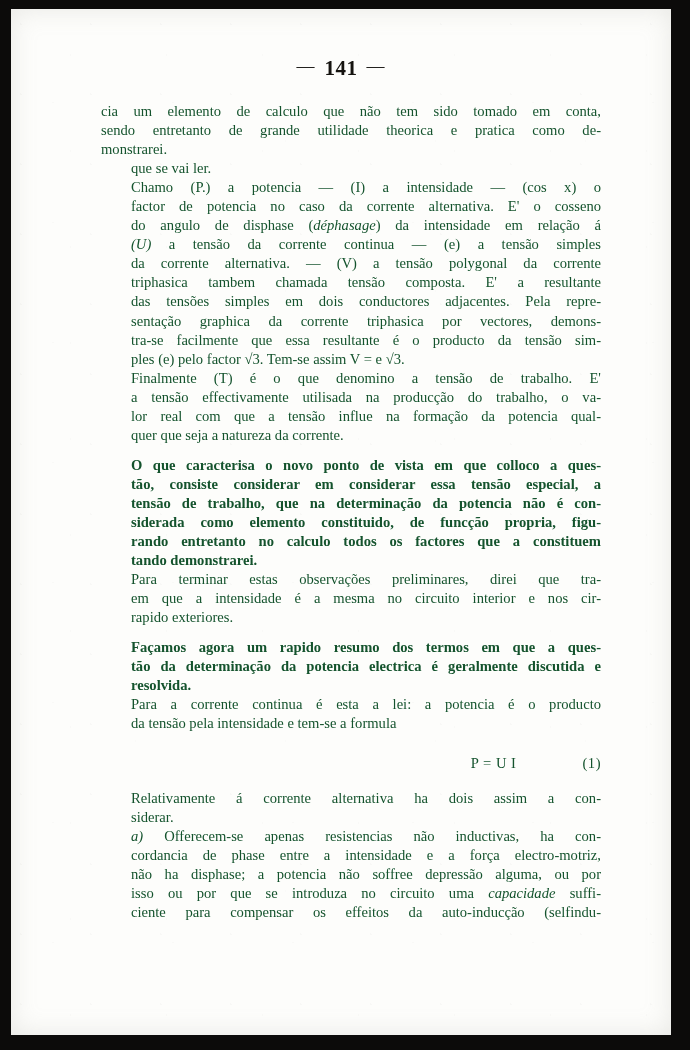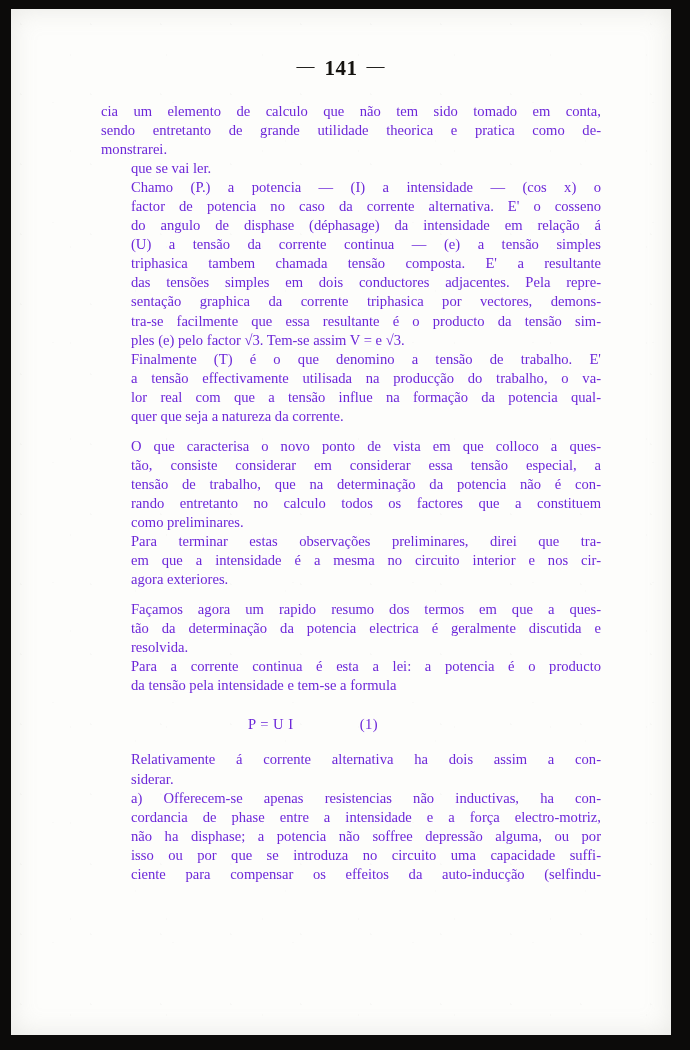--- a/index.html
+++ b/index.html
@@ -82,54 +82,54 @@
   }
 
   
   .textblock {
     position: absolute;
     left: 90px;
     top: 93px;
     width: 500px;
     font-size: 14.6px;
     line-height: 19.05px;
-    color: #6d28d9;
+    color: #14532d;
     text-align: justify;
     text-justify: inter-word;
   }
 
   p.para {
     margin: 0;
     text-indent: 30px;
     text-align: justify;
     -webkit-hyphens: none;
     hyphens: none;
   }
   p.para.noindent { text-indent: 0; }
-  p.para.gap { margin-top: 11px; }
+  p.para.gap { margin-top: 11px; font-weight: bold; }
 
   
   .ln {
     display: block;
     text-align: justify;
     text-align-last: justify;
     white-space: nowrap;
   }
   .ln.last {
     text-align-last: left;
   }
 
-  .ital { }
+  .ital { font-style: italic; }
 
   
   .formula-line {
     margin: 0;
     padding-top: 20px;
     padding-bottom: 16px;
-    text-align: left;
+    text-align: right;
     text-indent: 0;
     white-space: pre;
     letter-spacing: 0.5px;
   }
   .formula-line .eq {
     display: inline-block;
     margin-left: 147px;
   }
   .formula-line .eqnum {
     display: inline-block;
@@ -162,47 +162,49 @@
         </p>
 
         <p class="para">
           <span class="ln" style="text-indent:30px">Chamo (P.) a potencia — (I) a intensidade — (cos x) o</span>
           <span class="ln">factor de potencia no caso da corrente alternativa. E' o cosseno</span>
           <span class="ln">do angulo de disphase (<span class="ital">déphasage</span>) da intensidade em relação á</span>
         </p>
 
         <p class="para">
           <span class="ln" style="text-indent:30px"><span class="ital">(U)</span> a tensão da corrente continua — (e) a tensão simples</span>
+          <span class="ln">da corrente alternativa. — (V) a tensão polygonal da corrente</span>
           <span class="ln">triphasica tambem chamada tensão composta. E' a resultante</span>
           <span class="ln">das tensões simples em dois conductores adjacentes. Pela repre-</span>
           <span class="ln">sentação graphica da corrente triphasica por vectores, demons-</span>
           <span class="ln">tra-se facilmente que essa resultante é o producto da tensão sim-</span>
           <span class="ln last sqrt">ples (e) pelo factor √3. Tem-se assim V = e √3.</span>
         </p>
 
         <p class="para">
           <span class="ln" style="text-indent:30px">Finalmente (T) é o que denomino a tensão de trabalho. E'</span>
           <span class="ln">a tensão effectivamente utilisada na producção do trabalho, o va-</span>
           <span class="ln">lor real com que a tensão influe na formação da potencia qual-</span>
           <span class="ln last">quer que seja a natureza da corrente.</span>
         </p>
 
         <p class="para gap">
           <span class="ln" style="text-indent:30px">O que caracterisa o novo ponto de vista em que colloco a ques-</span>
           <span class="ln">tão, consiste considerar em considerar essa tensão especial, a</span>
           <span class="ln">tensão de trabalho, que na determinação da potencia não é con-</span>
+          <span class="ln">siderada como elemento constituido, de funcção propria, figu-</span>
           <span class="ln">rando entretanto no calculo todos os factores que a constituem</span>
-          <span class="ln last">como preliminares.</span>
+          <span class="ln last">tando demonstrarei.</span>
         </p>
 
 
         <p class="para">
           <span class="ln" style="text-indent:30px">Para terminar estas observações preliminares, direi que tra-</span>
           <span class="ln">em que a intensidade é a mesma no circuito interior e nos cir-</span>
-          <span class="ln last">agora exteriores.</span>
+          <span class="ln last">rapido exteriores.</span>
         </p>
 
         <p class="para gap">
           <span class="ln" style="text-indent:30px">Façamos agora um rapido resumo dos termos em que a ques-</span>
           <span class="ln">tão da determinação da potencia electrica é geralmente discutida e</span>
           <span class="ln last">resolvida.</span>
         </p>
 
         <p class="para">
           <span class="ln" style="text-indent:30px">Para a corrente continua é esta a lei: a potencia é o producto</span>

